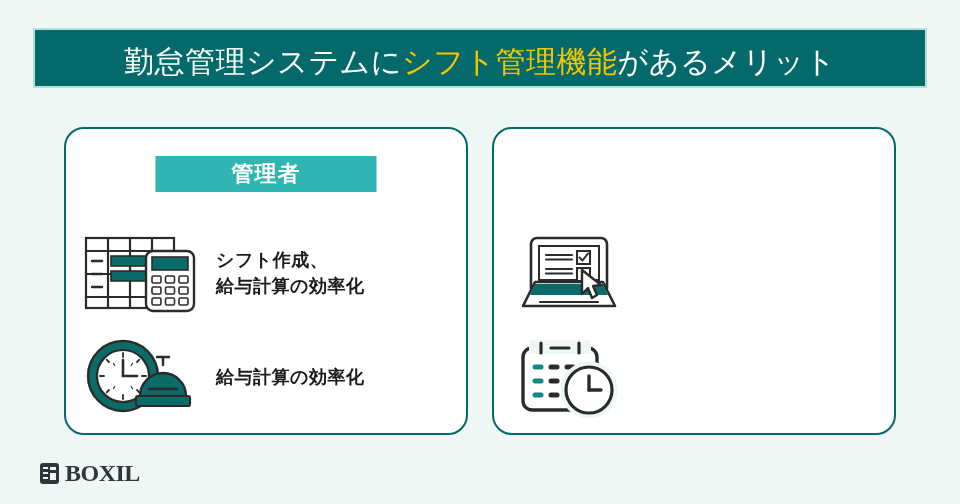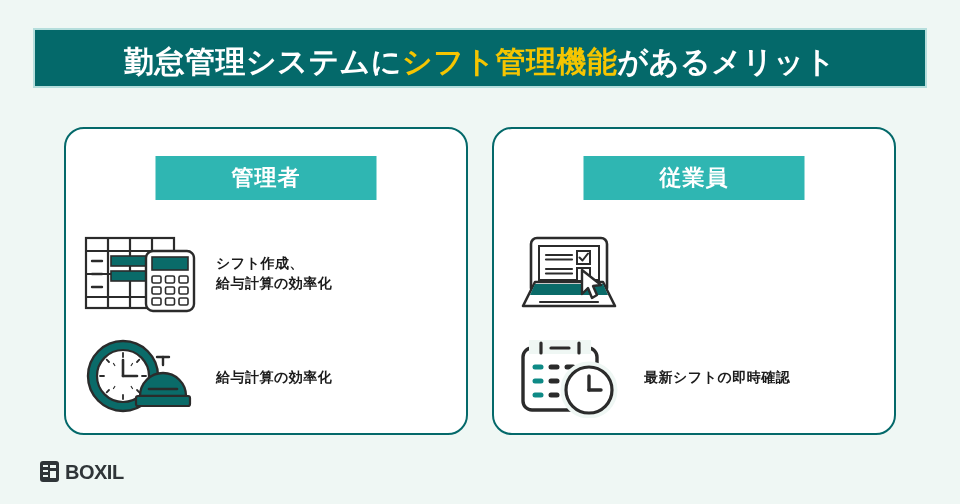--- a/index.html
+++ b/index.html
@@ -21,21 +21,21 @@
     left: 33px; top: 28px;
     width: 894px; height: 60px;
     background: #04696a;
     border: 2px solid #b5dedc;
     display: flex;
     align-items: center;
     justify-content: center;
   }
   .header-title {
     font-size: 30px;
-    font-weight: bold;
+    font-weight: normal;
     letter-spacing: 0.5px;
     color: #ffffff;
     white-space: nowrap;
     line-height: 1;
     margin-top: 8px;
   }
   .header-title .hl { color: #f5c500; }
 
   
   .card {
@@ -47,21 +47,21 @@
     border-radius: 20px;
   }
   .card-left  { left: 64px; }
   .card-right { left: 492px; }
 
   .badge {
     position: absolute;
     top: 27px;
     left: 50%;
     transform: translateX(-50%);
-    width: 221px; height: 44px;
+    width: 221px; height: 36px;
     background: #2fb6b2;
     display: flex;
     align-items: center;
     justify-content: center;
   }
   .badge-label {
     font-size: 22px;
     font-weight: bold;
     color: #ffffff;
     letter-spacing: 1px;
@@ -75,21 +75,21 @@
     height: 104px;
   }
   .row-icon {
     width: 150px;
     min-width: 150px;
     display: flex;
     align-items: center;
     justify-content: center;
   }
   .row-text {
-    font-size: 14px;
+    font-size: 18px;
     font-weight: bold;
     color: #1b1b1b;
     line-height: 1.45;
     letter-spacing: 0.5px;
     white-space: pre-line;
   }
 
   
   .logo {
     position: absolute;
@@ -109,25 +109,26 @@
     position: absolute;
     background: #eff7f4;
     display: block;
   }
   .lm1 { left: 3px;  top: 4px;  width: 5px; height: 2px; }
   .lm2 { left: 3px;  top: 9px;  width: 5px; height: 2px; }
   .lm3 { left: 3px;  top: 14px; width: 5px; height: 2px; }
   .lm4 { left: 10px; top: 4px;  width: 6px; height: 3px; }
   .lm5 { left: 10px; top: 10px; width: 6px; height: 7px; }
   .logo-text {
-    font-size: 20px;
+    font-size: 24px;
     font-weight: bold;
     color: #2f3538;
     letter-spacing: -0.5px;
     line-height: 1;
+    font-family: Liberation Serif, serif;
   }
 </style>
 </head>
 <body>
 
 <div class="canvas">
 
   <div class="header-banner">
     <div class="header-title"><span>勤怠管理システムに</span><span class="hl">シフト管理機能</span><span>があるメリット</span></div>
   </div>
@@ -209,23 +210,20 @@
             <line x1="68" y1="53" x2="96" y2="53" stroke="#2b2b2b" stroke-width="2.6" stroke-linecap="round"></line>
           </svg>
         </div>
         <div class="row-text">給与計算の効率化</div>
       </div>
 
     </div>
   </div>
 
   <div class="card card-right">
-    <div class="badge">
-      <span class="badge-label">従業員</span>
-    </div>
 
     <div class="rows">
 
       <div class="row">
         <div class="row-icon">
           <svg width="120" height="82" viewBox="0 0 120 82">
             <rect x="22" y="6" width="76" height="56" rx="6" fill="#ffffff" stroke="#2b2b2b" stroke-width="2.6"></rect>
             <rect x="30" y="14" width="60" height="34" fill="#ffffff" stroke="#2b2b2b" stroke-width="2"></rect>
             <g stroke="#2b2b2b" stroke-width="2.2" stroke-linecap="round">
               <line x1="37" y1="23" x2="63" y2="23"></line>
@@ -268,21 +266,20 @@
               <line x1="42" y1="59" x2="48" y2="59"></line>
             </g>
             <circle cx="80" cy="54" r="25" fill="#ffffff" stroke="#eff7f4" stroke-width="7"></circle>
             <circle cx="80" cy="54" r="23" fill="#ffffff" stroke="#2b2b2b" stroke-width="3.2"></circle>
             <g stroke="#2b2b2b" stroke-width="3.4" stroke-linecap="round">
               <line x1="80" y1="54" x2="80" y2="40"></line>
               <line x1="80" y1="54" x2="92" y2="54"></line>
             </g>
           </svg>
         </div>
-        <div class="row-text">最新シフトの即時確認</div>
       </div>
 
     </div>
   </div>
 
   <div class="logo">
     <span class="logo-mark">
       <i class="lm1"></i>
         <i class="lm2"></i>
         <i class="lm3"></i>

